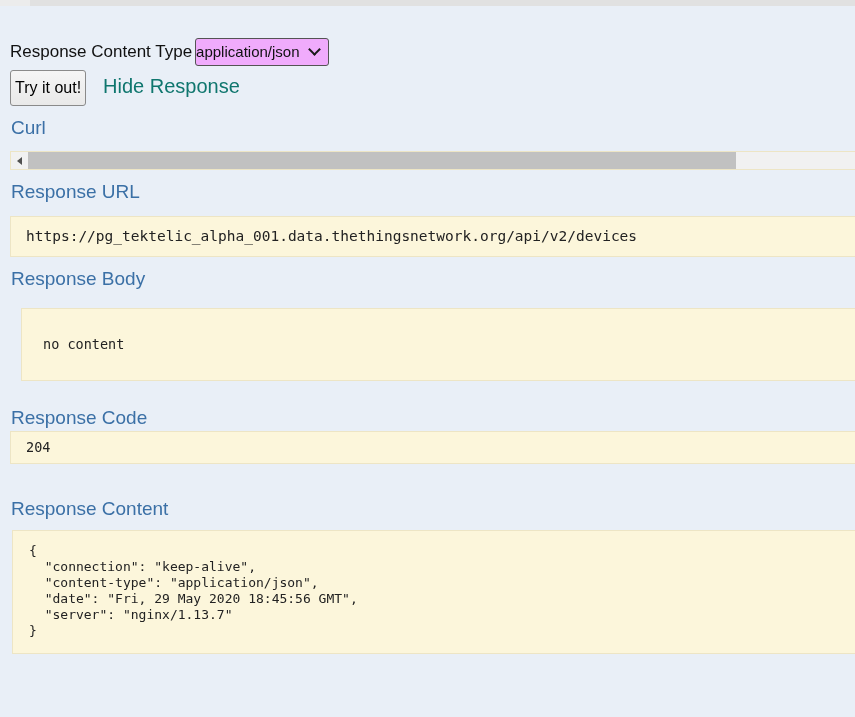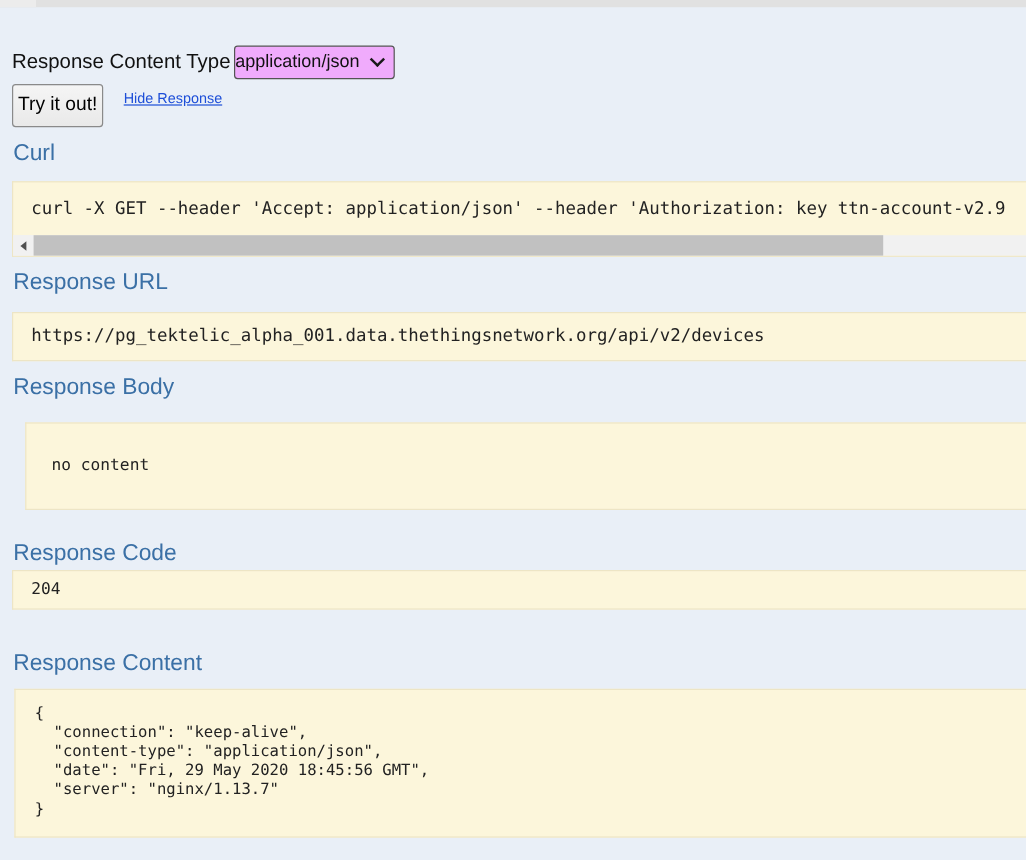--- a/index.html
+++ b/index.html
@@ -30,22 +30,22 @@
 
   .btn-row { margin:4px 0 0 10px; display:flex; align-items:flex-start; gap:17px; }
   .try-btn {
     font-family:"Liberation Sans", sans-serif;
     font-size:16px; color:#000;
     background:linear-gradient(#f5f5f5,#e9e9e9);
     border:1px solid #8a8a8a; border-radius:3px;
     padding:8px 4px; cursor:pointer;
   }
   .hide-link {
-    margin-top:5px; font-size:12px;
-    color:#1d4ed8; text-decoration:underline; cursor:pointer;
+    margin-top:5px; font-size:20px;
+    color:#0f766e; cursor:pointer;
   }
 
   .section-heading {
     margin:12px 0 0 11px;
     font-size:19px; line-height:20px; font-weight:400;
     color:#3b70a6;
   }
   .section-heading.mt-big { margin-top:27px; }
   .section-heading.mt-bigger { margin-top:35px; }
 
@@ -93,21 +93,20 @@
   </span>
 </div>
 
 <div class="btn-row">
   <button class="try-btn">Try it out!</button>
   <span class="hide-link">Hide Response</span>
 </div>
 
 <div class="section-heading">Curl</div>
 <div class="block curl-block">
-  <pre class="curl-pre mono">curl -X GET --header 'Accept: application/json' --header 'Authorization: key ttn-account-v2.9</pre>
   <div class="hscrollbar">
     <div class="hscroll-btn">
       <span class="arrow-left"></span>
     </div>
     <div class="hscroll-thumb"></div>
   </div>
 </div>
 
 <div class="section-heading">Response URL</div>
 <div class="block url-block">

